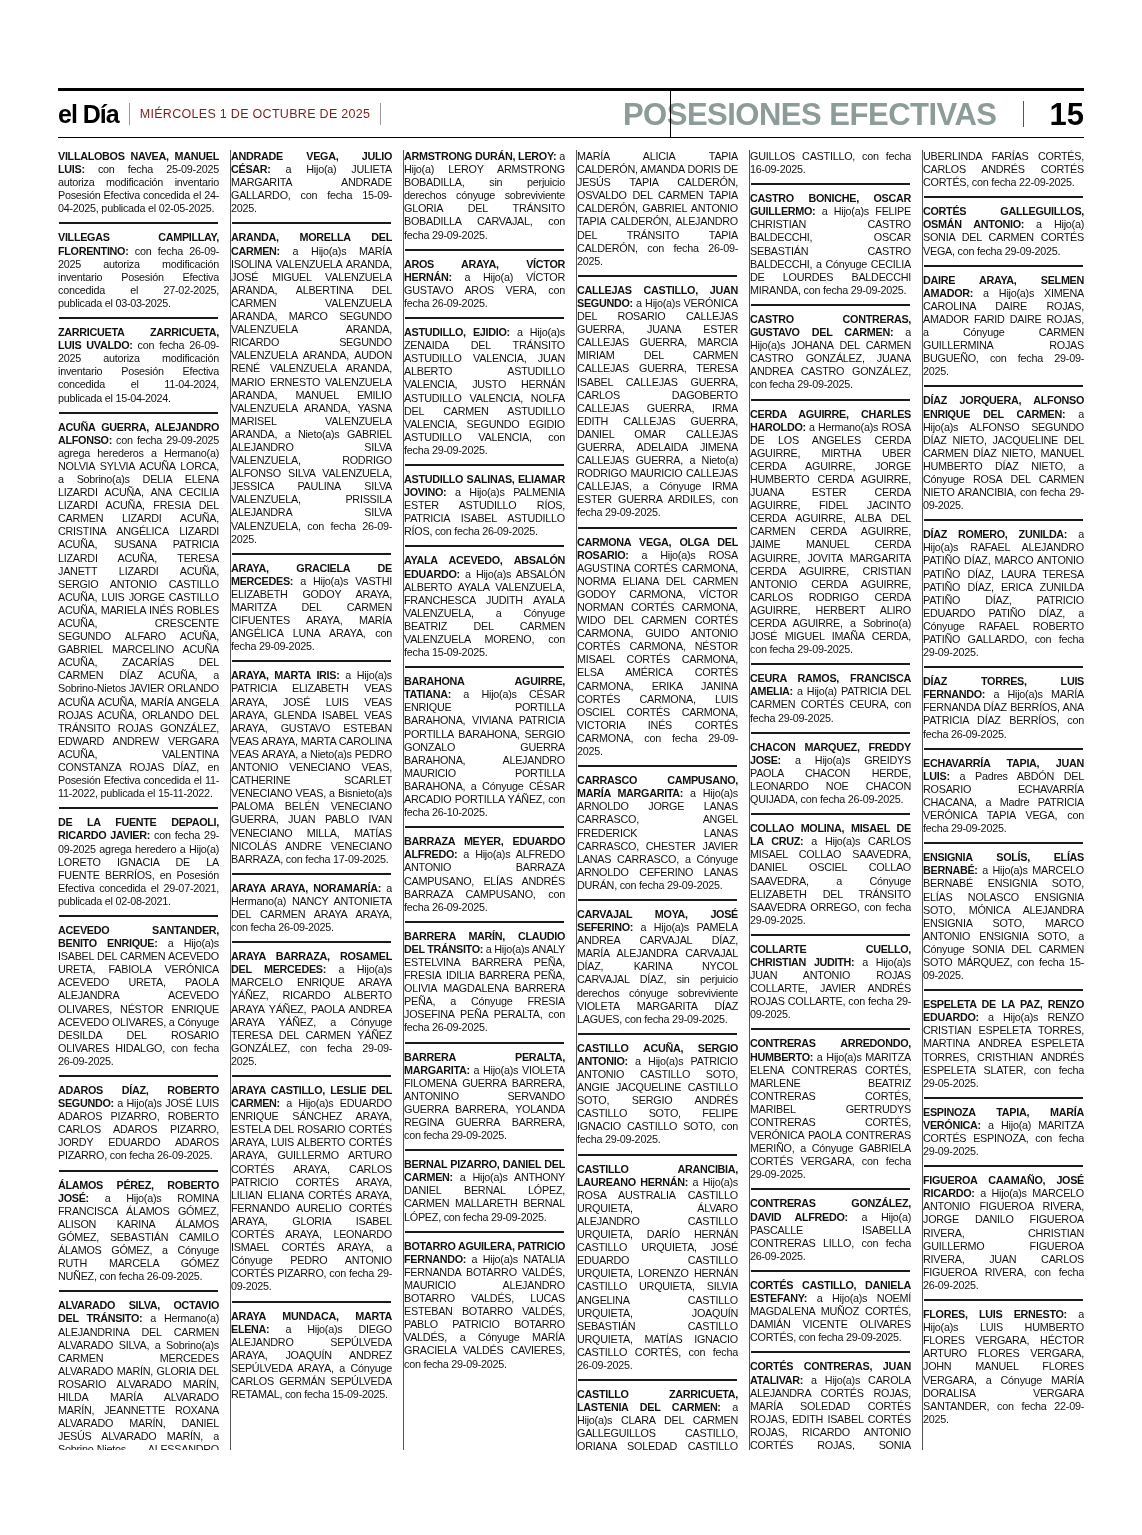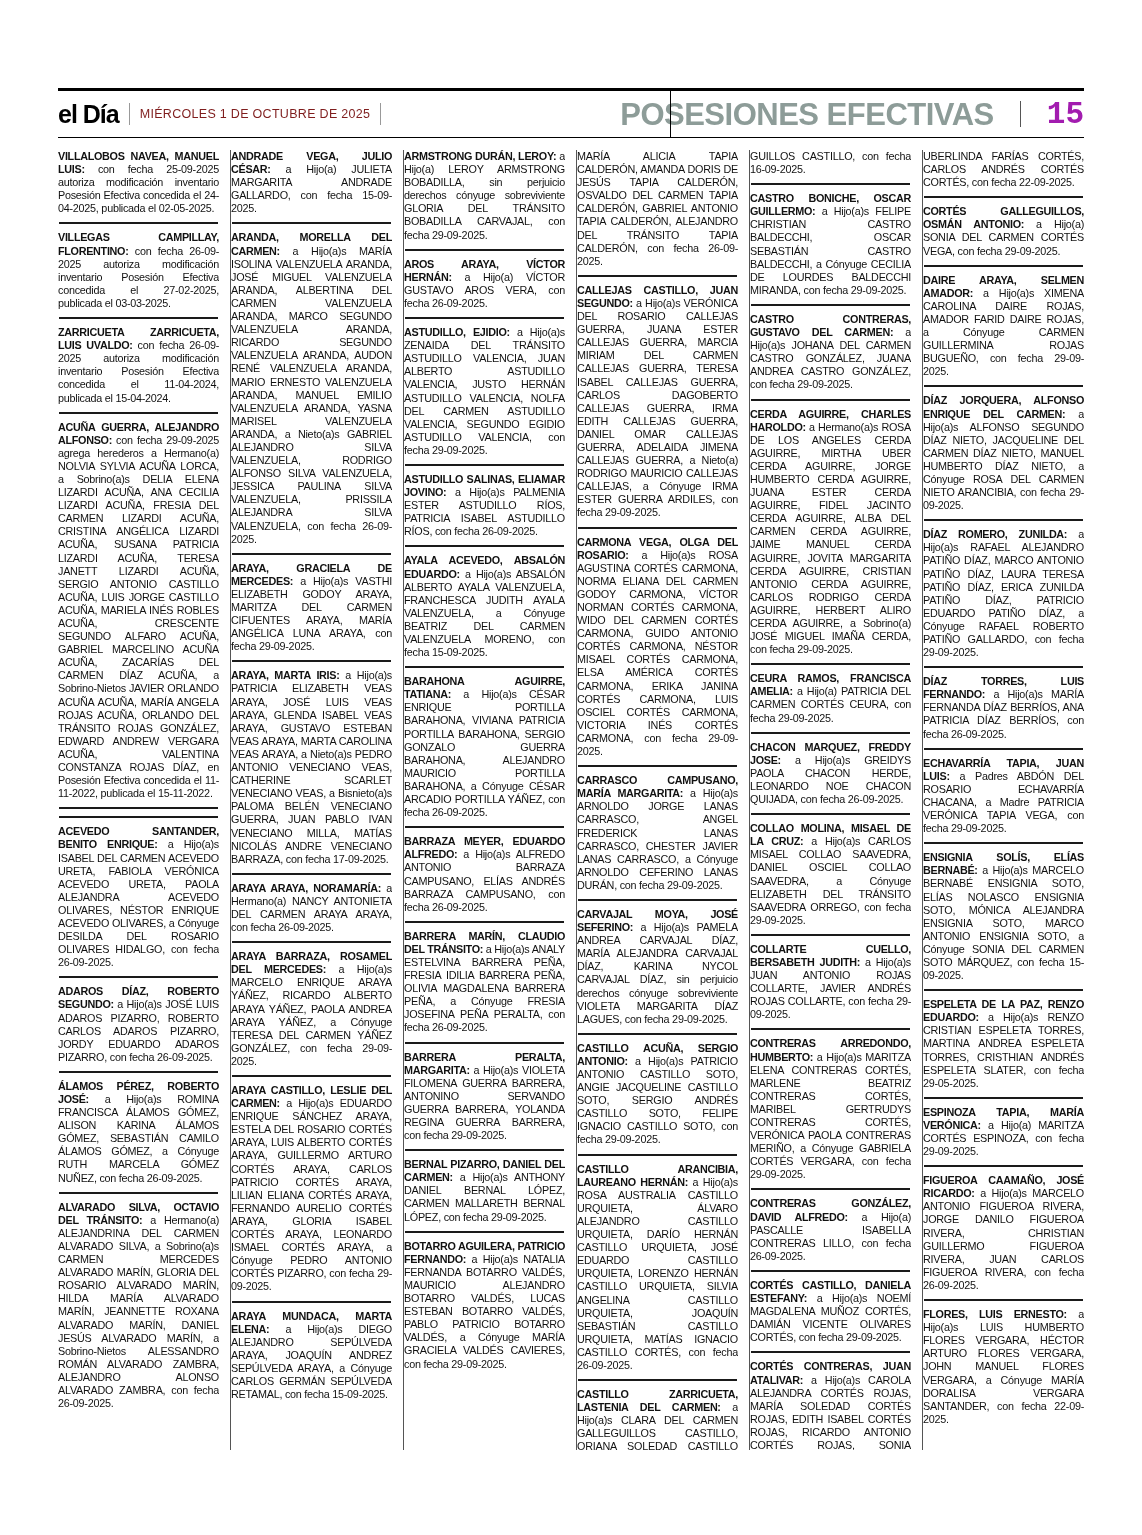--- a/index.html
+++ b/index.html
@@ -38,24 +38,24 @@
     text-transform: uppercase;
   }
   .mast-right { display: flex; align-items: center; gap: 26px; }
   .section-title {
     font-weight: 800;
     font-size: 31px;
     letter-spacing: -0.5px;
     line-height: 1;
   }
   .page-number {
-    font-family: Liberation Mono, monospace;
+    font-family: Liberation Sans, sans-serif;
     font-size: 31px;
     font-weight: bold;
-    color: #a21caf;
+    color: #000000;
     line-height: 1;
   }
   #mast-center-divider {
     position: absolute;
     left: 612px; top: 0; bottom: 0;
     width: 1px; background: #000;
   }
   #content {
     position: absolute;
     left: 58px; right: 58px; top: 150px;
@@ -107,20 +107,21 @@
   <div id="content">
       <div class="column">
         <p class="entry"><span class="entry-name">VILLALOBOS NAVEA, MANUEL LUIS: </span><span>con fecha 25-09-2025 autoriza modificación inventario Posesión Efectiva concedida el 24-04-2025, publicada el 02-05-2025.</span></p>
         <div class="rule"></div>
         <p class="entry"><span class="entry-name">VILLEGAS CAMPILLAY, FLORENTINO: </span><span>con fecha 26-09-2025 autoriza modificación inventario Posesión Efectiva concedida el 27-02-2025, publicada el 03-03-2025.</span></p>
         <div class="rule"></div>
         <p class="entry"><span class="entry-name">ZARRICUETA ZARRICUETA, LUIS UVALDO: </span><span>con fecha 26-09-2025 autoriza modificación inventario Posesión Efectiva concedida el 11-04-2024, publicada el 15-04-2024.</span></p>
         <div class="rule"></div>
         <p class="entry"><span class="entry-name">ACUÑA GUERRA, ALEJANDRO ALFONSO: </span><span>con fecha 29-09-2025 agrega herederos a Hermano(a) NOLVIA SYLVIA ACUÑA LORCA, a Sobrino(a)s DELIA ELENA LIZARDI ACUÑA, ANA CECILIA LIZARDI ACUÑA, FRESIA DEL CARMEN LIZARDI ACUÑA, CRISTINA ANGÉLICA LIZARDI ACUÑA, SUSANA PATRICIA LIZARDI ACUÑA, TERESA JANETT LIZARDI ACUÑA, SERGIO ANTONIO CASTILLO ACUÑA, LUIS JORGE CASTILLO ACUÑA, MARIELA INÉS ROBLES ACUÑA, CRESCENTE SEGUNDO ALFARO ACUÑA, GABRIEL MARCELINO ACUÑA ACUÑA, ZACARÍAS DEL CARMEN DÍAZ ACUÑA, a Sobrino-Nietos JAVIER ORLANDO ACUÑA ACUÑA, MARÍA ANGELA ROJAS ACUÑA, ORLANDO DEL TRÁNSITO ROJAS GONZÁLEZ, EDWARD ANDREW VERGARA ACUÑA, VALENTINA CONSTANZA ROJAS DÍAZ, en Posesión Efectiva concedida el 11-11-2022, publicada el 15-11-2022.</span></p>
         <div class="rule"></div>
+        <p class="entry"><span class="entry-name">DE LA FUENTE DEPAOLI, RICARDO JAVIER: </span><span>con fecha 29-09-2025 agrega heredero a Hijo(a) LORETO IGNACIA DE LA FUENTE BERRÍOS, en Posesión Efectiva concedida el 29-07-2021, publicada el 02-08-2021.</span></p>
         <div class="rule"></div>
         <p class="entry"><span class="entry-name">ACEVEDO SANTANDER, BENITO ENRIQUE: </span><span>a Hijo(a)s ISABEL DEL CARMEN ACEVEDO URETA, FABIOLA VERÓNICA ACEVEDO URETA, PAOLA ALEJANDRA ACEVEDO OLIVARES, NÉSTOR ENRIQUE ACEVEDO OLIVARES, a Cónyuge DESILDA DEL ROSARIO OLIVARES HIDALGO, con fecha 26-09-2025.</span></p>
         <div class="rule"></div>
         <p class="entry"><span class="entry-name">ADAROS DÍAZ, ROBERTO SEGUNDO: </span><span>a Hijo(a)s JOSÉ LUIS ADAROS PIZARRO, ROBERTO CARLOS ADAROS PIZARRO, JORDY EDUARDO ADAROS PIZARRO, con fecha 26-09-2025.</span></p>
         <div class="rule"></div>
         <p class="entry"><span class="entry-name">ÁLAMOS PÉREZ, ROBERTO JOSÉ: </span><span>a Hijo(a)s ROMINA FRANCISCA ÁLAMOS GÓMEZ, ALISON KARINA ÁLAMOS GÓMEZ, SEBASTIÁN CAMILO ÁLAMOS GÓMEZ, a Cónyuge RUTH MARCELA GÓMEZ NUÑEZ, con fecha 26-09-2025.</span></p>
         <div class="rule"></div>
         <p class="entry"><span class="entry-name">ALVARADO SILVA, OCTAVIO DEL TRÁNSITO: </span><span>a Hermano(a) ALEJANDRINA DEL CARMEN ALVARADO SILVA, a Sobrino(a)s CARMEN MERCEDES ALVARADO MARÍN, GLORIA DEL ROSARIO ALVARADO MARÍN, HILDA MARÍA ALVARADO MARÍN, JEANNETTE ROXANA ALVARADO MARÍN, DANIEL JESÚS ALVARADO MARÍN, a Sobrino-Nietos ALESSANDRO ROMÁN ALVARADO ZAMBRA, ALEJANDRO ALONSO ALVARADO ZAMBRA, con fecha 26-09-2025.</span></p>
       </div>
       <div class="column">
@@ -144,21 +145,21 @@
         <p class="entry"><span class="entry-name">ARMSTRONG DURÁN, LEROY: </span><span>a Hijo(a) LEROY ARMSTRONG BOBADILLA, sin perjuicio derechos cónyuge sobreviviente GLORIA DEL TRÁNSITO BOBADILLA CARVAJAL, con fecha 29-09-2025.</span></p>
         <div class="rule"></div>
         <p class="entry"><span class="entry-name">AROS ARAYA, VÍCTOR HERNÁN: </span><span>a Hijo(a) VÍCTOR GUSTAVO AROS VERA, con fecha 26-09-2025.</span></p>
         <div class="rule"></div>
         <p class="entry"><span class="entry-name">ASTUDILLO, EJIDIO: </span><span>a Hijo(a)s ZENAIDA DEL TRÁNSITO ASTUDILLO VALENCIA, JUAN ALBERTO ASTUDILLO VALENCIA, JUSTO HERNÁN ASTUDILLO VALENCIA, NOLFA DEL CARMEN ASTUDILLO VALENCIA, SEGUNDO EGIDIO ASTUDILLO VALENCIA, con fecha 29-09-2025.</span></p>
         <div class="rule"></div>
         <p class="entry"><span class="entry-name">ASTUDILLO SALINAS, ELIAMAR JOVINO: </span><span>a Hijo(a)s PALMENIA ESTER ASTUDILLO RÍOS, PATRICIA ISABEL ASTUDILLO RÍOS, con fecha 26-09-2025.</span></p>
         <div class="rule"></div>
         <p class="entry"><span class="entry-name">AYALA ACEVEDO, ABSALÓN EDUARDO: </span><span>a Hijo(a)s ABSALÓN ALBERTO AYALA VALENZUELA, FRANCHESCA JUDITH AYALA VALENZUELA, a Cónyuge BEATRIZ DEL CARMEN VALENZUELA MORENO, con fecha 15-09-2025.</span></p>
         <div class="rule"></div>
-        <p class="entry"><span class="entry-name">BARAHONA AGUIRRE, TATIANA: </span><span>a Hijo(a)s CÉSAR ENRIQUE PORTILLA BARAHONA, VIVIANA PATRICIA PORTILLA BARAHONA, SERGIO GONZALO GUERRA BARAHONA, ALEJANDRO MAURICIO PORTILLA BARAHONA, a Cónyuge CÉSAR ARCADIO PORTILLA YÁÑEZ, con fecha 26-09-2025.</span></p>
+        <p class="entry"><span class="entry-name">BARAHONA AGUIRRE, TATIANA: </span><span>a Hijo(a)s CÉSAR ENRIQUE PORTILLA BARAHONA, VIVIANA PATRICIA PORTILLA BARAHONA, SERGIO GONZALO GUERRA BARAHONA, ALEJANDRO MAURICIO PORTILLA BARAHONA, a Cónyuge CÉSAR ARCADIO PORTILLA YÁÑEZ, con fecha 26-10-2025.</span></p>
         <div class="rule"></div>
         <p class="entry"><span class="entry-name">BARRAZA MEYER, EDUARDO ALFREDO: </span><span>a Hijo(a)s ALFREDO ANTONIO BARRAZA CAMPUSANO, ELÍAS ANDRÉS BARRAZA CAMPUSANO, con fecha 26-09-2025.</span></p>
         <div class="rule"></div>
         <p class="entry"><span class="entry-name">BARRERA MARÍN, CLAUDIO DEL TRÁNSITO: </span><span>a Hijo(a)s ANALY ESTELVINA BARRERA PEÑA, FRESIA IDILIA BARRERA PEÑA, OLIVIA MAGDALENA BARRERA PEÑA, a Cónyuge FRESIA JOSEFINA PEÑA PERALTA, con fecha 26-09-2025.</span></p>
         <div class="rule"></div>
         <p class="entry"><span class="entry-name">BARRERA PERALTA, MARGARITA: </span><span>a Hijo(a)s VIOLETA FILOMENA GUERRA BARRERA, ANTONINO SERVANDO GUERRA BARRERA, YOLANDA REGINA GUERRA BARRERA, con fecha 29-09-2025.</span></p>
         <div class="rule"></div>
         <p class="entry"><span class="entry-name">BERNAL PIZARRO, DANIEL DEL CARMEN: </span><span>a Hijo(a)s ANTHONY DANIEL BERNAL LÓPEZ, CARMEN MALLARETH BERNAL LÓPEZ, con fecha 29-09-2025.</span></p>
         <div class="rule"></div>
         <p class="entry"><span class="entry-name">BOTARRO AGUILERA, PATRICIO FERNANDO: </span><span>a Hijo(a)s NATALIA FERNANDA BOTARRO VALDÉS, MAURICIO ALEJANDRO BOTARRO VALDÉS, LUCAS ESTEBAN BOTARRO VALDÉS, PABLO PATRICIO BOTARRO VALDÉS, a Cónyuge MARÍA GRACIELA VALDÉS CAVIERES, con fecha 29-09-2025.</span></p>
@@ -188,21 +189,21 @@
         <p class="entry"><span class="entry-name">CASTRO CONTRERAS, GUSTAVO DEL CARMEN: </span><span>a Hijo(a)s JOHANA DEL CARMEN CASTRO GONZÁLEZ, JUANA ANDREA CASTRO GONZÁLEZ, con fecha 29-09-2025.</span></p>
         <div class="rule"></div>
         <p class="entry"><span class="entry-name">CERDA AGUIRRE, CHARLES HAROLDO: </span><span>a Hermano(a)s ROSA DE LOS ANGELES CERDA AGUIRRE, MIRTHA UBER CERDA AGUIRRE, JORGE HUMBERTO CERDA AGUIRRE, JUANA ESTER CERDA AGUIRRE, FIDEL JACINTO CERDA AGUIRRE, ALBA DEL CARMEN CERDA AGUIRRE, JAIME MANUEL CERDA AGUIRRE, JOVITA MARGARITA CERDA AGUIRRE, CRISTIAN ANTONIO CERDA AGUIRRE, CARLOS RODRIGO CERDA AGUIRRE, HERBERT ALIRO CERDA AGUIRRE, a Sobrino(a) JOSÉ MIGUEL IMAÑA CERDA, con fecha 29-09-2025.</span></p>
         <div class="rule"></div>
         <p class="entry"><span class="entry-name">CEURA RAMOS, FRANCISCA AMELIA: </span><span>a Hijo(a) PATRICIA DEL CARMEN CORTÉS CEURA, con fecha 29-09-2025.</span></p>
         <div class="rule"></div>
         <p class="entry"><span class="entry-name">CHACON MARQUEZ, FREDDY JOSE: </span><span>a Hijo(a)s GREIDYS PAOLA CHACON HERDE, LEONARDO NOE CHACON QUIJADA, con fecha 26-09-2025.</span></p>
         <div class="rule"></div>
         <p class="entry"><span class="entry-name">COLLAO MOLINA, MISAEL DE LA CRUZ: </span><span>a Hijo(a)s CARLOS MISAEL COLLAO SAAVEDRA, DANIEL OSCIEL COLLAO SAAVEDRA, a Cónyuge ELIZABETH DEL TRÁNSITO SAAVEDRA ORREGO, con fecha 29-09-2025.</span></p>
         <div class="rule"></div>
-        <p class="entry"><span class="entry-name">COLLARTE CUELLO, BERSABETH JUDITH: </span><span>a Hijo(a)s JUAN ANTONIO ROJAS COLLARTE, JAVIER ANDRÉS ROJAS COLLARTE, con fecha 29-09-2025.</span></p>
+        <p class="entry"><span class="entry-name">COLLARTE CUELLO, CHRISTIAN JUDITH: </span><span>a Hijo(a)s JUAN ANTONIO ROJAS COLLARTE, JAVIER ANDRÉS ROJAS COLLARTE, con fecha 29-09-2025.</span></p>
         <div class="rule"></div>
         <p class="entry"><span class="entry-name">CONTRERAS ARREDONDO, HUMBERTO: </span><span>a Hijo(a)s MARITZA ELENA CONTRERAS CORTÉS, MARLENE BEATRIZ CONTRERAS CORTÉS, MARIBEL GERTRUDYS CONTRERAS CORTÉS, VERÓNICA PAOLA CONTRERAS MERIÑO, a Cónyuge GABRIELA CORTÉS VERGARA, con fecha 29-09-2025.</span></p>
         <div class="rule"></div>
         <p class="entry"><span class="entry-name">CONTRERAS GONZÁLEZ, DAVID ALFREDO: </span><span>a Hijo(a) PASCALLE ISABELLA CONTRERAS LILLO, con fecha 26-09-2025.</span></p>
         <div class="rule"></div>
         <p class="entry"><span class="entry-name">CORTÉS CASTILLO, DANIELA ESTEFANY: </span><span>a Hijo(a)s NOEMÍ MAGDALENA MUÑOZ CORTÉS, DAMIÁN VICENTE OLIVARES CORTÉS, con fecha 29-09-2025.</span></p>
         <div class="rule"></div>
         <p class="entry"><span class="entry-name">CORTÉS CONTRERAS, JUAN ATALIVAR: </span><span>a Hijo(a)s CAROLA ALEJANDRA CORTÉS ROJAS, MARÍA SOLEDAD CORTÉS ROJAS, EDITH ISABEL CORTÉS ROJAS, RICARDO ANTONIO CORTÉS ROJAS, SONIA CONSUELO CORTÉS ROJAS, con fecha 29-09-2025.</span></p>
       </div>
       <div class="column">

